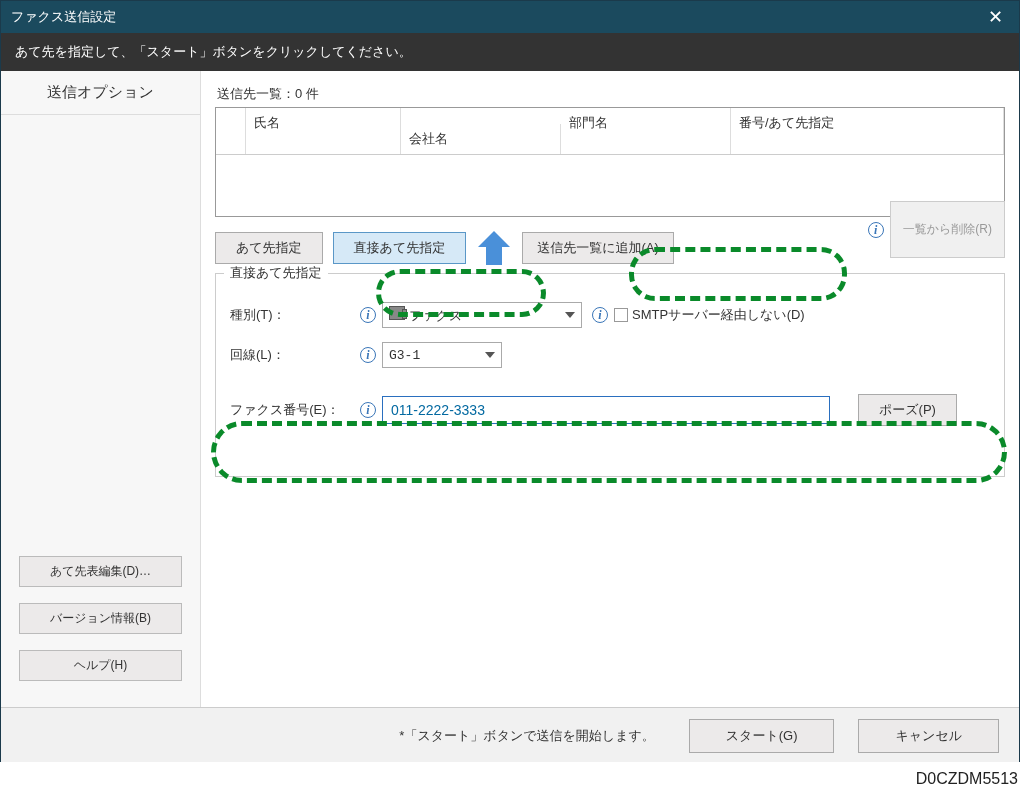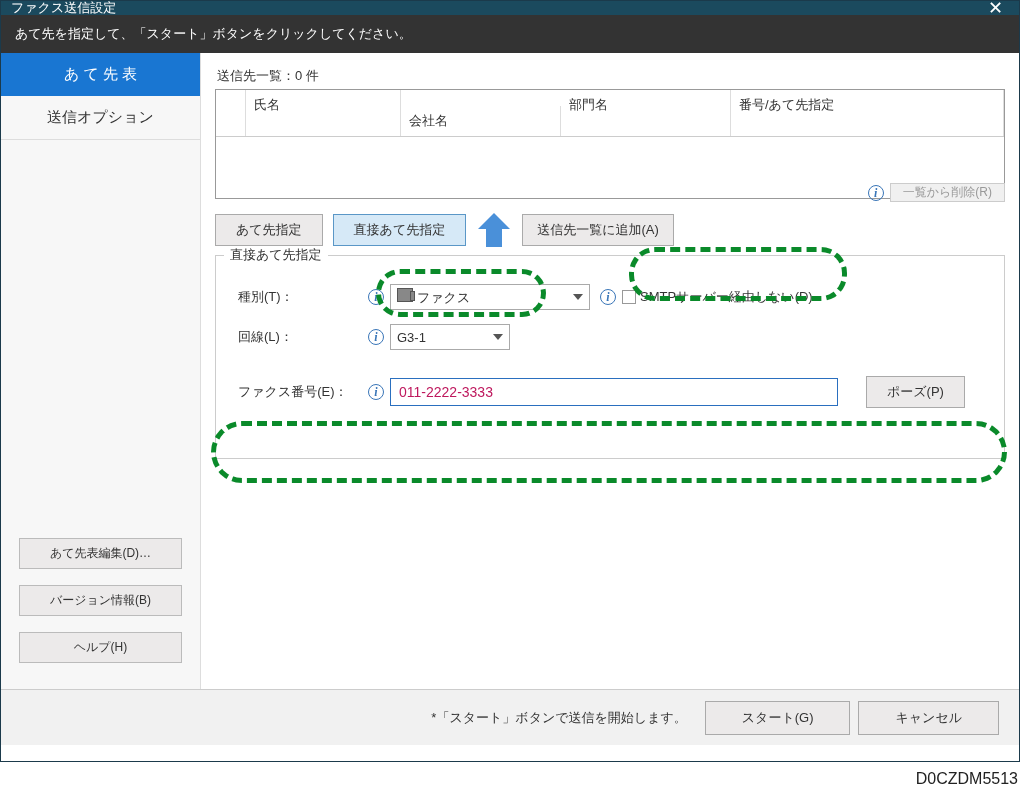--- a/index.html
+++ b/index.html
@@ -13,21 +13,21 @@
   .window {
     width: 1020px;
     height: 762px;
     border: 1px solid #1b3a4b;
     position: relative;
     background: #fff;
   }
   .titlebar {
     background: #1b4a5e;
     color: #fff;
-    height: 14px;
+    height: 32px;
     display: flex;
     align-items: center;
     padding: 0 10px;
     justify-content: space-between;
   }
   .titlebar .close {
     font-size: 18px;
     cursor: pointer;
     padding: 0 6px;
   }
@@ -140,21 +140,21 @@
     border: 1.5px solid #3a76b8;
     border-radius: 50%;
     color: #3a76b8;
     font-style: italic;
     font-family: serif;
     font-size: 12px;
     font-weight: bold;
     line-height: 1;
   }
   .del-btn {
-    padding: 0 12px;
+    padding: 19px 12px;
     border: 1px solid #ccc;
     background: #f0f0f0;
     color: #999;
     font-size: 12px;
   }
   .del-wrap {
     position: absolute;
     right: 0;
     top: -30px;
     display: flex;
@@ -173,38 +173,39 @@
     position: absolute;
     top: -10px;
     left: 8px;
     background: #fff;
     padding: 0 6px;
     font-size: 13px;
   }
   .form-row {
     display: flex;
     align-items: center;
-    margin: 14px 8px;
+    margin: 14px 0;
   }
   .form-label {
     width: 130px;
     font-size: 13px;
   }
   .select {
     display: inline-flex;
     align-items: center;
     border: 1px solid #aaa;
     background: #fff;
     height: 26px;
     padding: 8px 6px;
     font-size: 13px;
     min-width: 70px;
     justify-content: space-between;
     gap: 8px;
     cursor: pointer;
+    font-family: Liberation Mono, monospace;
   }
   .select .caret {
     border-left: 5px solid transparent;
     border-right: 5px solid transparent;
     border-top: 6px solid #555;
   }
   .select.wide { width: 200px; }
   .fax-icon {
     display: inline-block;
     width: 16px; height: 14px;
@@ -228,21 +229,21 @@
     background: #fff;
     vertical-align: middle;
     margin-right: 4px;
   }
   .text-input {
     border: 1px solid #2a6fbf;
     height: 28px;
     width: 448px;
     padding: 0 8px;
     font-size: 14px;
-    color: #be185d;
+    color: #0369a1;
     outline: none;
   }
   .pause-btn {
     margin-left: 28px;
     padding: 6px 20px;
     border: 1px solid #aaa;
     background: #eceaea;
     font-size: 13px;
     cursor: pointer;
   }
@@ -258,21 +259,21 @@
   .hl3 { left: 210px; top: 420px; width: 796px; height: 62px; border-radius: 32px; }
 
   .footer {
     background: #f1f1f1;
     border-top: 1px solid #ccc;
     height: 56px;
     display: flex;
     align-items: center;
     justify-content: flex-end;
     padding: 0 20px;
-    gap: 8px;
+    gap: 24px;
   }
   .footer-note { font-size: 13px; color: #333; margin-right: 10px; }
   .footer-btn {
     padding: 7px 36px;
     border: 1px solid #aaa;
     background: #eceaea;
     font-size: 13px;
     cursor: pointer;
   }
 
@@ -294,21 +295,20 @@
 
   <div class="titlebar">
     <span>ファクス送信設定</span>
     <span class="close">✕</span>
   </div>
 
   <div class="instruction">あて先を指定して、「スタート」ボタンをクリックしてください。</div>
 
   <div class="body">
     <div class="sidebar">
-      <div class="side-tab active">あ て 先 表</div>
       <div class="side-tab inactive">送信オプション</div>
       <div class="side-spacer"></div>
       <div class="side-btn">あて先表編集(D)…</div>
       <div class="side-btn">バージョン情報(B)</div>
       <div class="side-btn">ヘルプ(H)</div>
       <div style="height:18px"></div>
     </div>
 
     <div class="main">
       <div class="list-label">送信先一覧：0 件</div>

